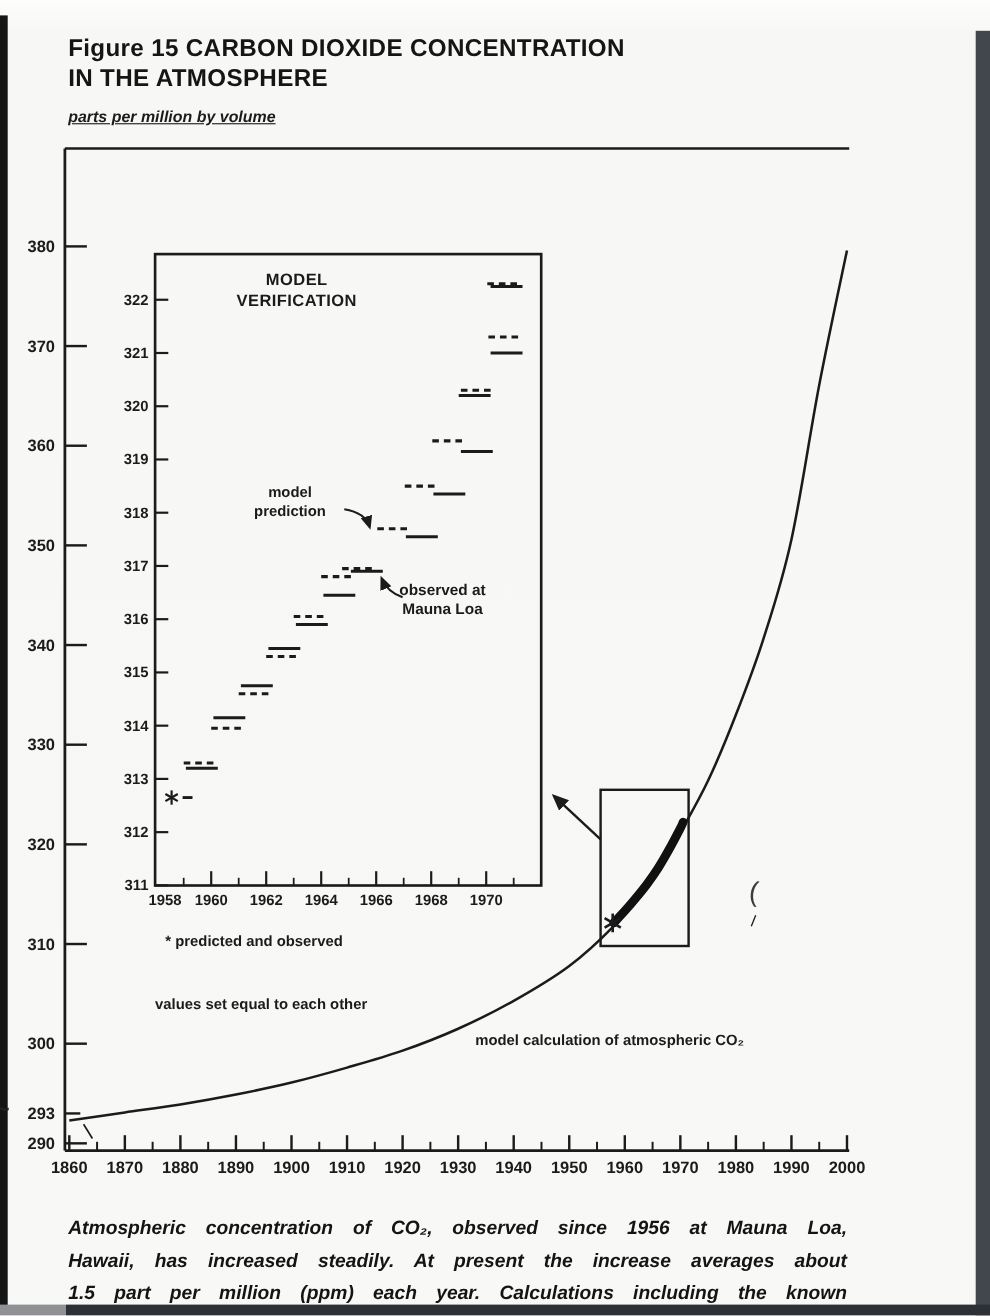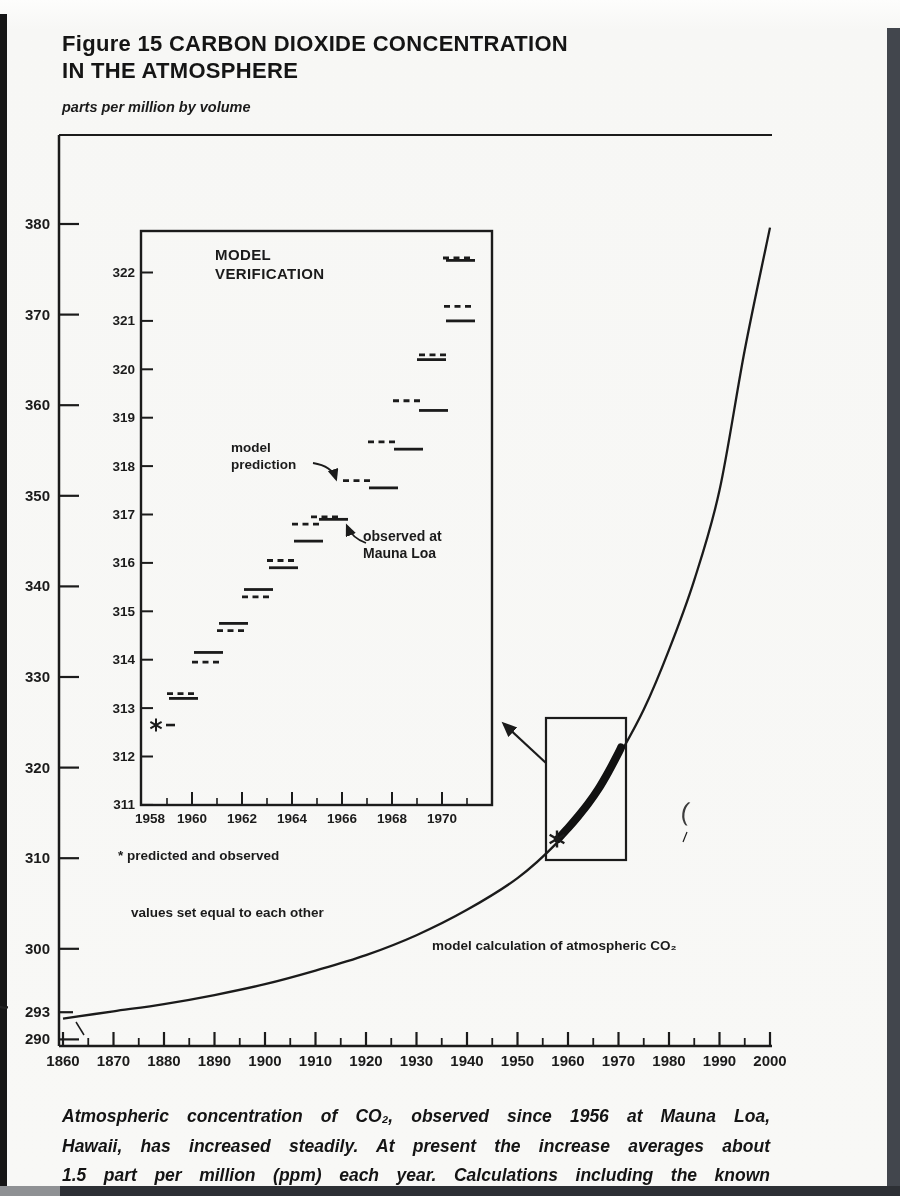--- a/index.html
+++ b/index.html
@@ -4,26 +4,26 @@
 <style>
   html,body{margin:0;padding:0;}
   body{width:900px;height:1196px;position:relative;background:#e9e9e7;font-family:"Liberation Sans",sans-serif;}
   .page{position:absolute;left:0;top:0;width:900px;height:1196px;overflow:hidden;
         background:linear-gradient(180deg,#fdfdfc 0px,#f7f7f5 30px,#f8f8f6 100%);}
   .edge-left{position:absolute;left:0;top:14px;width:7px;height:1174px;background:#161616;}
   .edge-right{position:absolute;right:0;top:28px;width:13px;height:1168px;background:#42464d;}
   .edge-bottom{position:absolute;left:0;bottom:0;width:900px;height:10px;
         background:linear-gradient(90deg,#8f9194 0 60px,#2d3035 60px);}
   .fig-title{position:absolute;left:62px;top:30px;font-size:22px;line-height:27px;font-weight:700;letter-spacing:.3px;color:#151515;}
-  .units{position:absolute;left:62px;top:99px;font-size:14.5px;font-weight:700;font-style:italic;color:#1b1b1b;}
-  .anno{position:absolute;font-weight:700;color:#1b1b1b;}
+  .units{position:absolute;left:62px;top:99px;font-size:14.5px;font-weight:700;font-style:italic;color:#1b1b1b;text-decoration:underline;}
+  .anno{position:absolute;font-weight:700;color:#1b1b1b;text-align:center;}
   .model-verif{left:215px;top:245px;font-size:15px;line-height:19px;letter-spacing:.4px;}
   .model-pred{left:231px;top:440px;font-size:13.5px;line-height:16.5px;}
   .observed-at{left:363px;top:528px;font-size:14px;line-height:17px;}
-  .footnote{left:118px;top:845px;font-size:13.5px;line-height:21px;}
+  .footnote{left:128px;top:845px;font-size:13.5px;line-height:21px;}
   .footnote .l2{margin-left:13px;margin-top:36px;}
   .model-calc{left:408px;top:934px;font-size:13.5px;line-height:23px;margin-left:24px;}
   .caption{position:absolute;left:62px;top:1102px;width:708px;font-size:17.5px;line-height:29.5px;
            font-weight:700;font-style:italic;color:#141414;}
   .caption div{text-align:justify;text-align-last:justify;}
   .artifact{position:absolute;color:#3c3c3c;font-weight:400;}
   .art-paren{left:681px;top:797px;font-size:25px;transform:rotate(7deg);}
   .art-tilde{left:-4px;top:995px;font-size:22px;font-weight:700;color:#222;}
   svg text{font-family:"Liberation Sans",sans-serif;font-weight:700;fill:#1b1b1b;}
 </style>

